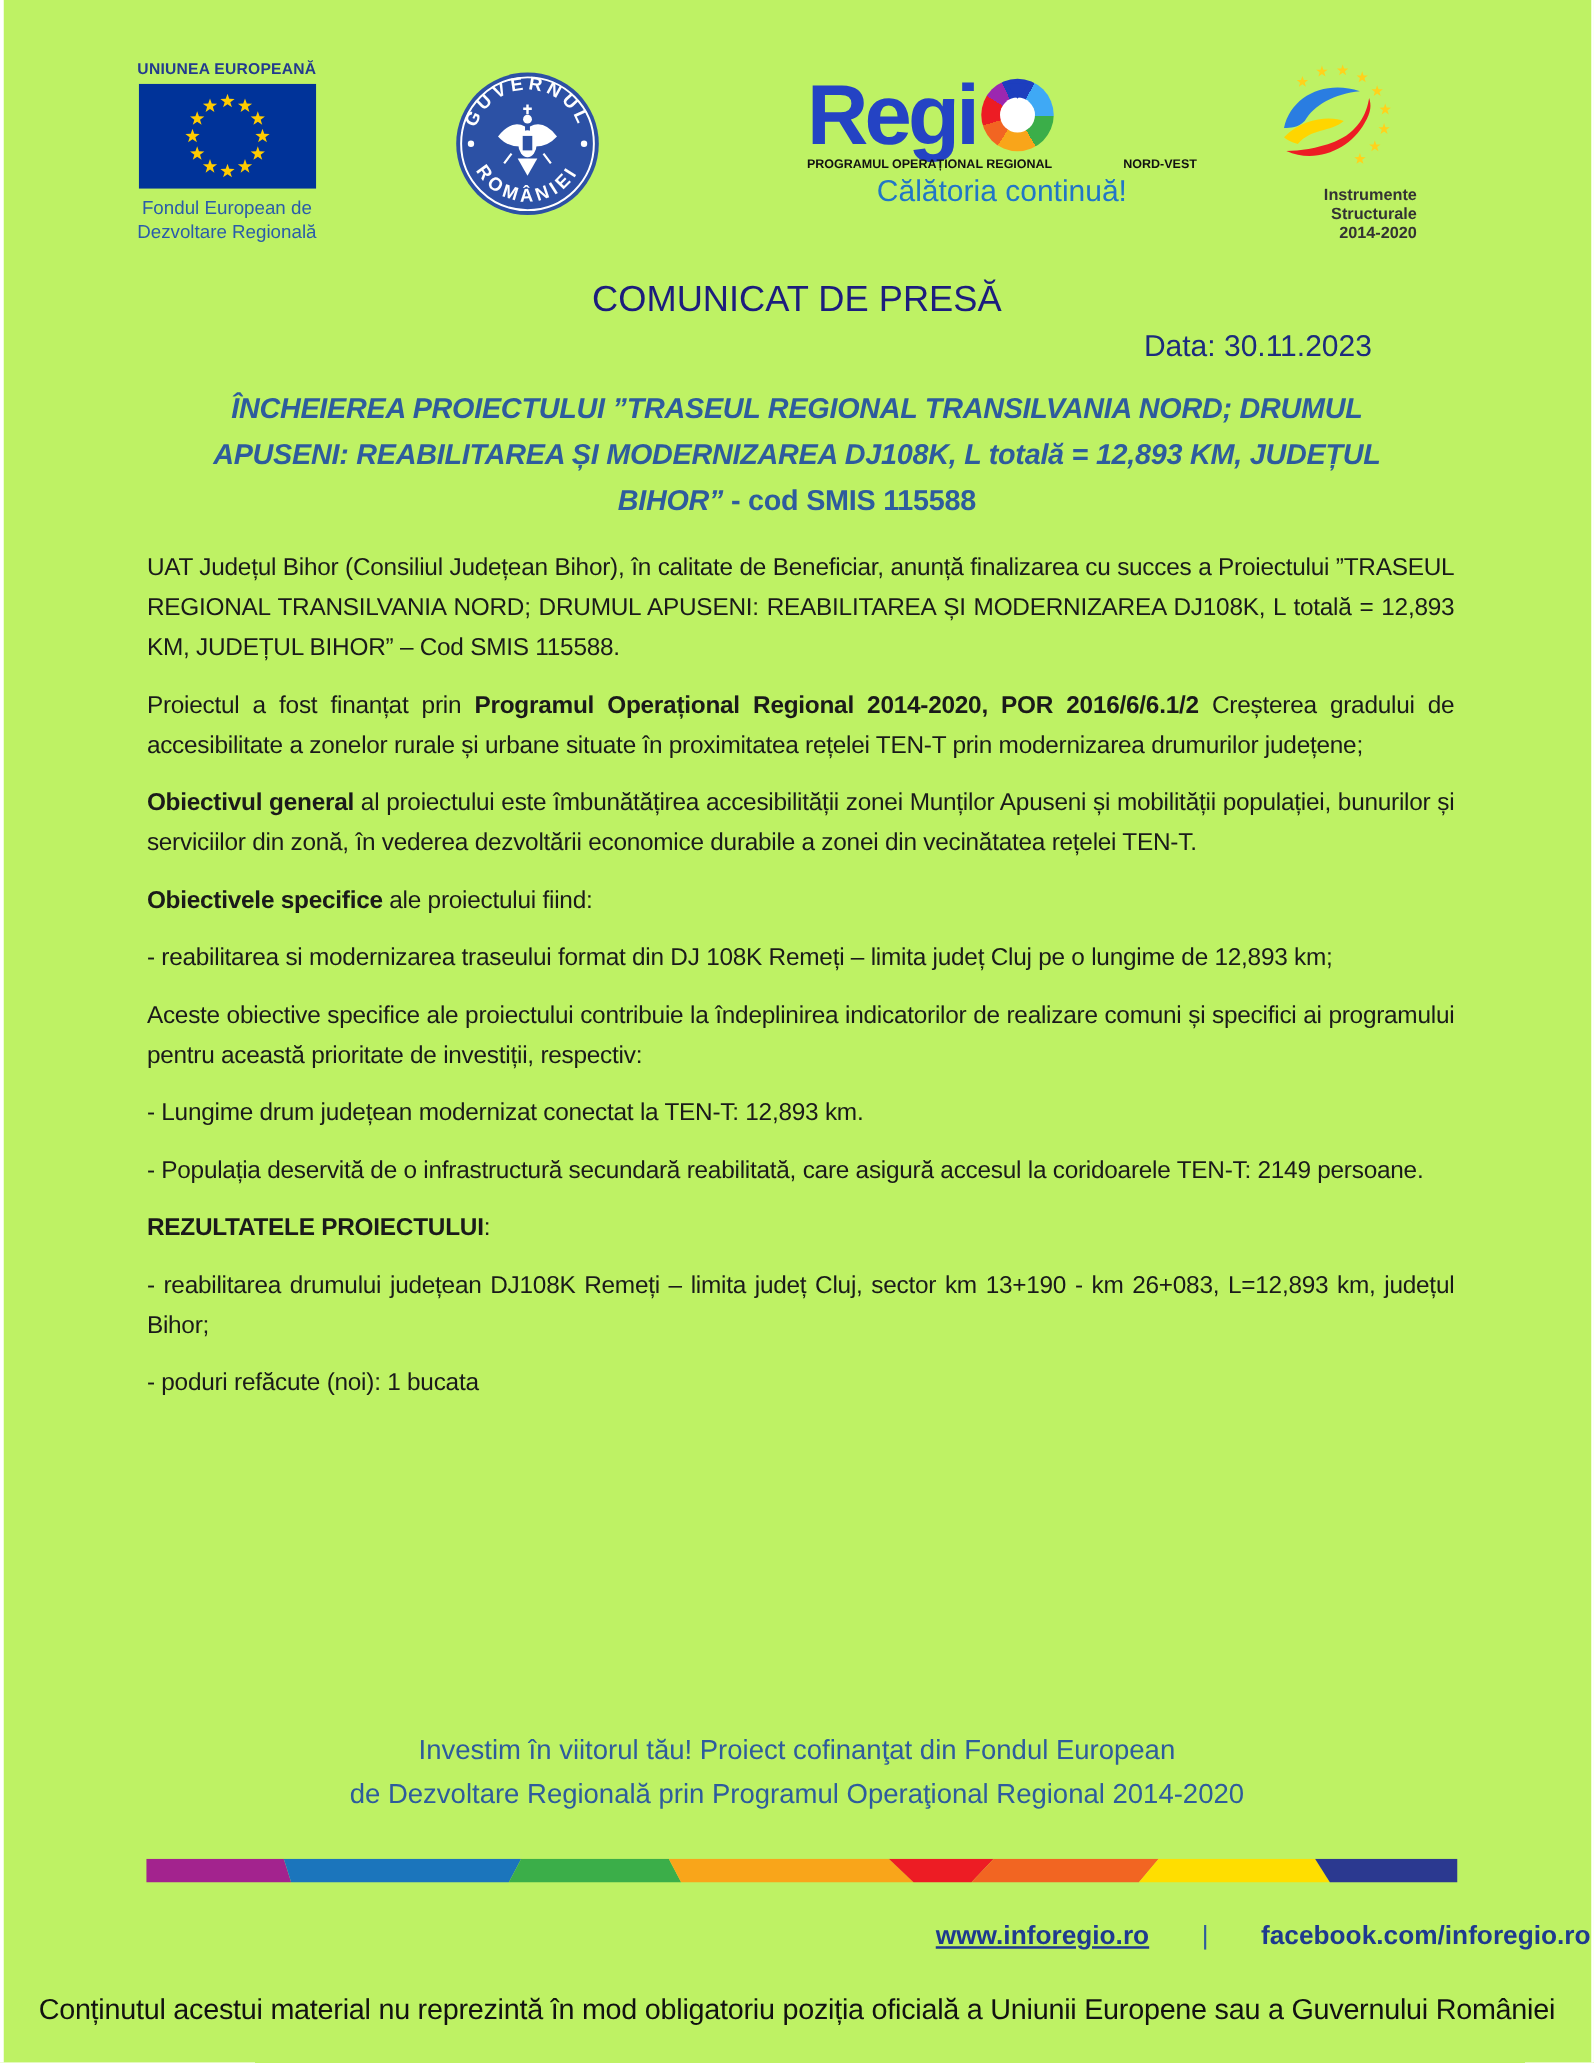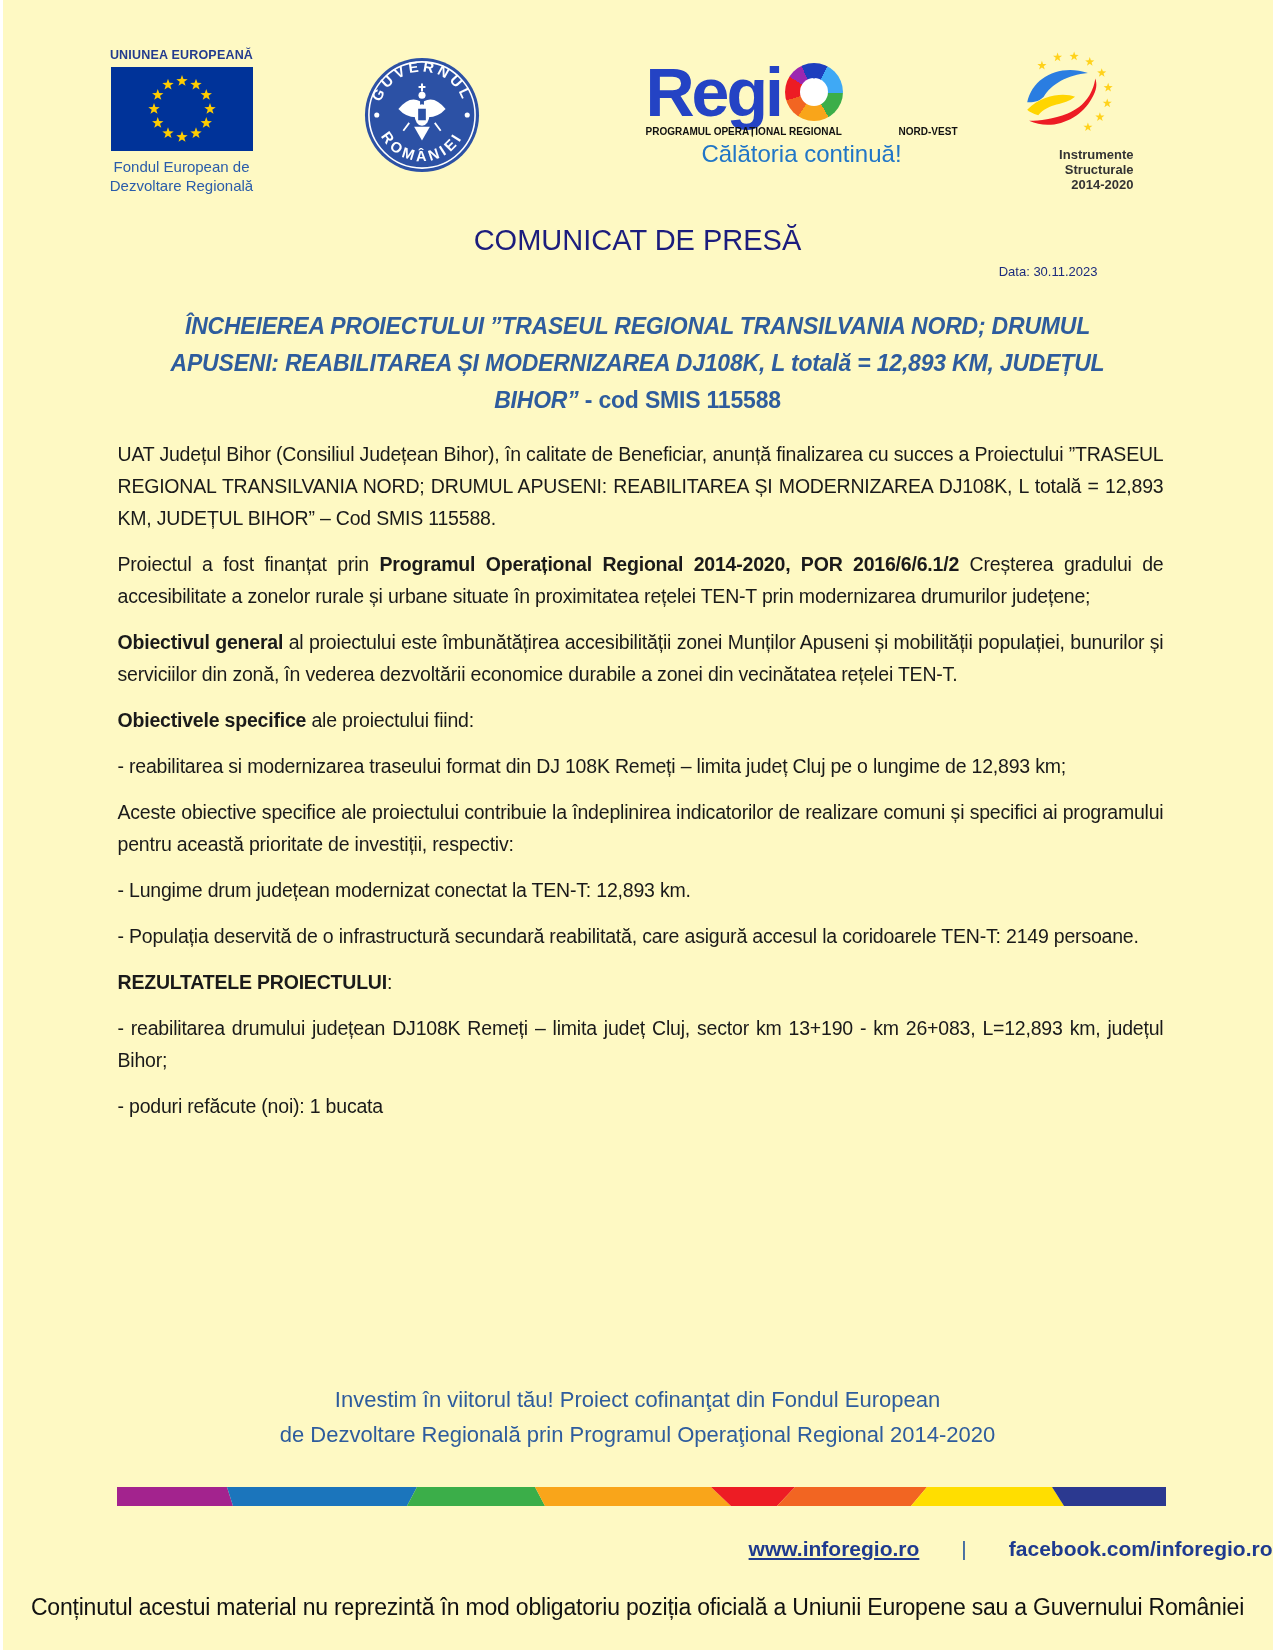--- a/index.html
+++ b/index.html
@@ -1,21 +1,21 @@
 <!DOCTYPE html>
 <html><head>
 <meta charset="utf-8">
 <style>
   * { box-sizing: border-box; margin: 0; padding: 0; }
   html,body { background:#ffffff; }
   .page {
     position: relative;
     width: 1270px; height: 1650px;
     margin: 0 auto;
-    background: #fef9c3;
+    background: #bef264;
     font-family: "Liberation Sans", sans-serif;
     overflow: hidden;
   }
   
   .logo-block { position: absolute; top: 48px; }
   .eu-block { left: 100px; width: 158px; text-align: center; }
   .eu-top { font-size: 12.5px; font-weight: bold; color: #233B8E; letter-spacing: 0.2px; }
   .eu-flag { display: block; margin: 5px auto 6px; }
   .eu-bottom { font-size: 15px; color: #2A5CAA; line-height: 19px; }
   .gov-block { left: 360px; top: 56px; }
@@ -31,21 +31,21 @@
     border-left:9px solid transparent; border-right:9px solid transparent; border-top:12px solid #1D3EBE; z-index:2; }
   .regio-subrow { display:flex; justify-content:space-between; width:312px; margin-top:2px;
     font-size:10px; font-weight:bold; color:#111; letter-spacing:0; }
   .regio-tagline { margin-top:3px; text-align:center; width:312px; font-size:24px; font-weight:normal; color:#2176C7; }
   .str-block { left: 986px; top: 49px; width: 145px; text-align: right; }
   .str-text1 { font-size: 13px; font-weight: bold; color: #333; margin-top: 2px; }
   .str-text2 { font-size: 13px; font-weight: bold; color: #333; }
   
   .doc-title { position:absolute; top:224px; left:0; width:100%; text-align:center;
     font-size:29px; font-weight:normal; color:#1C1D7D; letter-spacing:0; }
-  .doc-date { position:absolute; top:264px; right:175px; font-size:13px; color:#1C2B7D; }
+  .doc-date { position:absolute; top:264px; right:175px; font-size:24px; color:#1C2B7D; }
   .doc-heading { position:absolute; top:308px; left:85px; right:85px; text-align:center;
     color:#2E5C9D; font-size:23px; font-weight:bold; font-style:italic; line-height:37px; letter-spacing:-0.2px; }
   .doc-heading .upright { font-style:normal; }
   
   .doc-body { position:absolute; top:438px; left:115px; width:1046px;
     font-size:19.5px; color:#1a1a1a; line-height:32px; letter-spacing:-0.2px; }
   .doc-body p { text-align:justify; margin-bottom:14px; }
   
   .invest { position:absolute; top:1382px; left:0; width:100%; text-align:center;
     color:#2E5C9D; font-size:22px; line-height:35px; }

